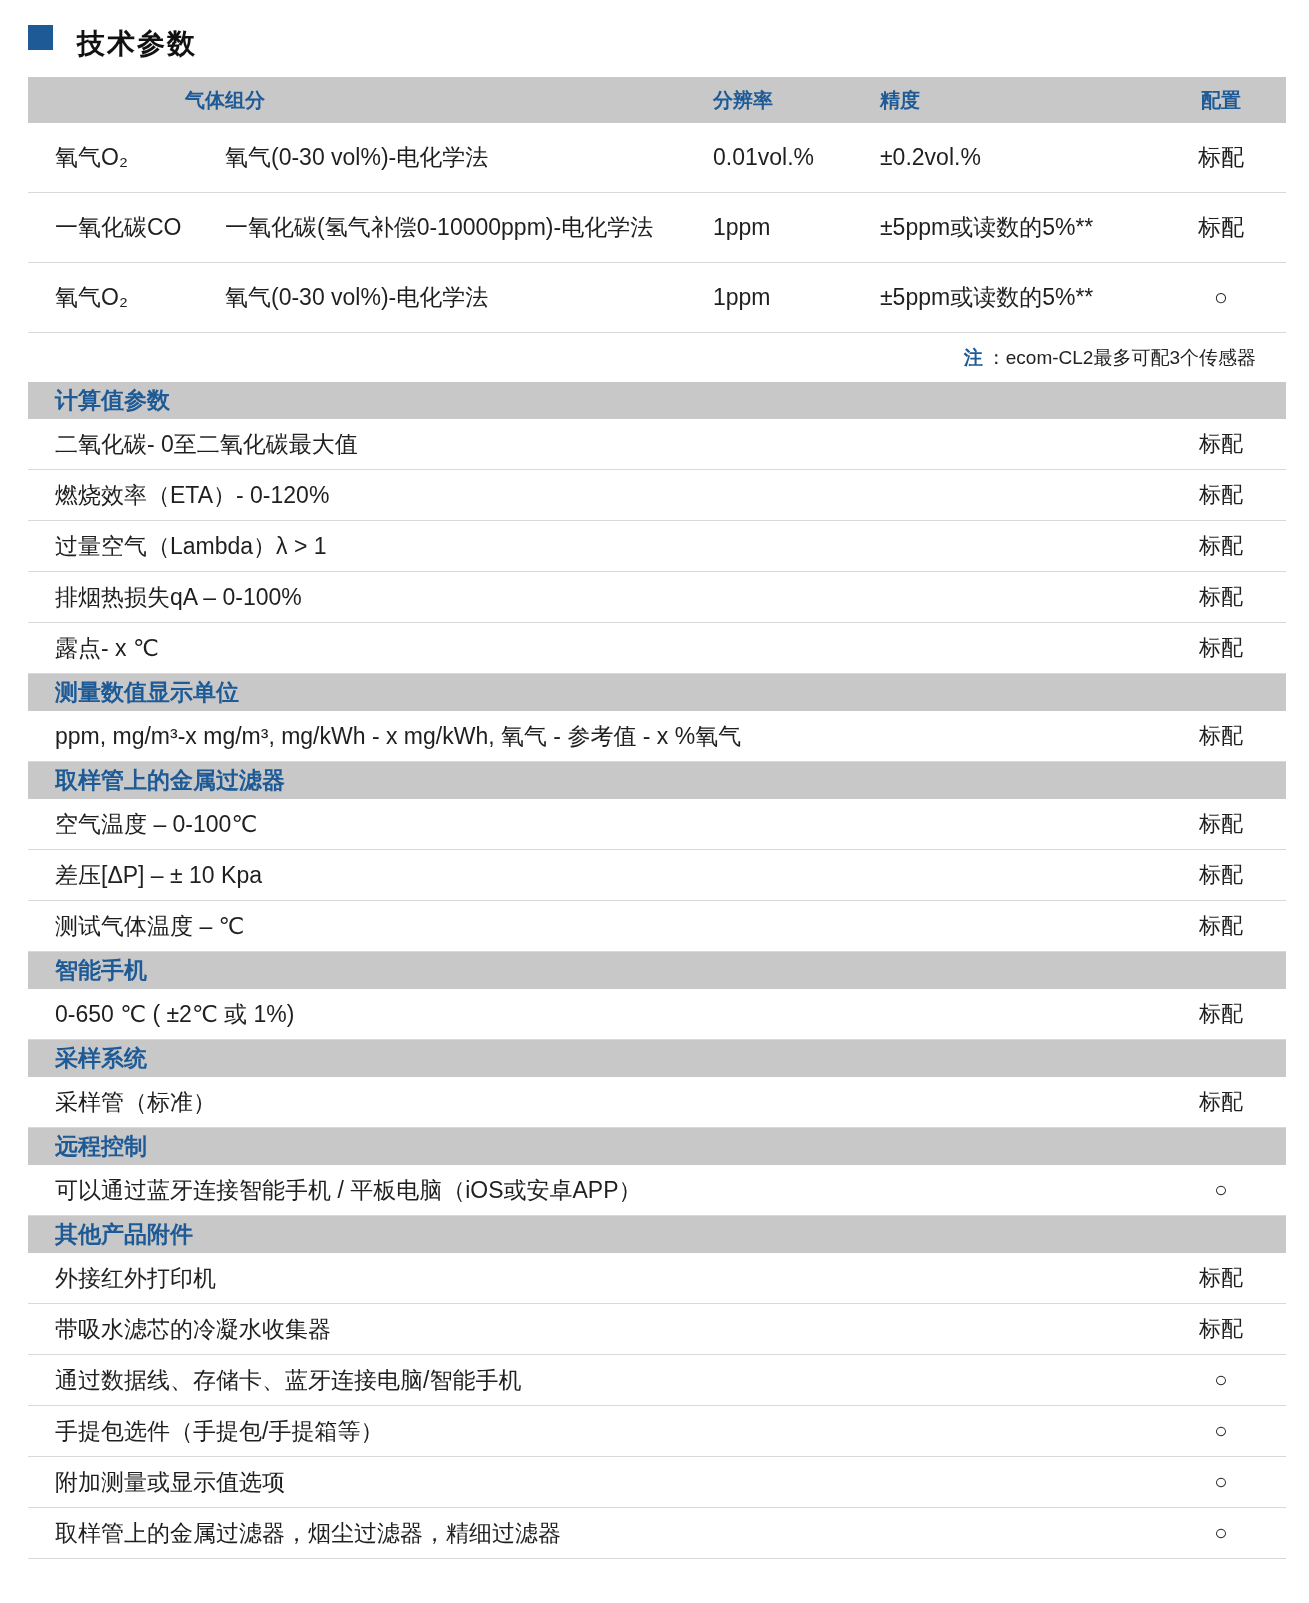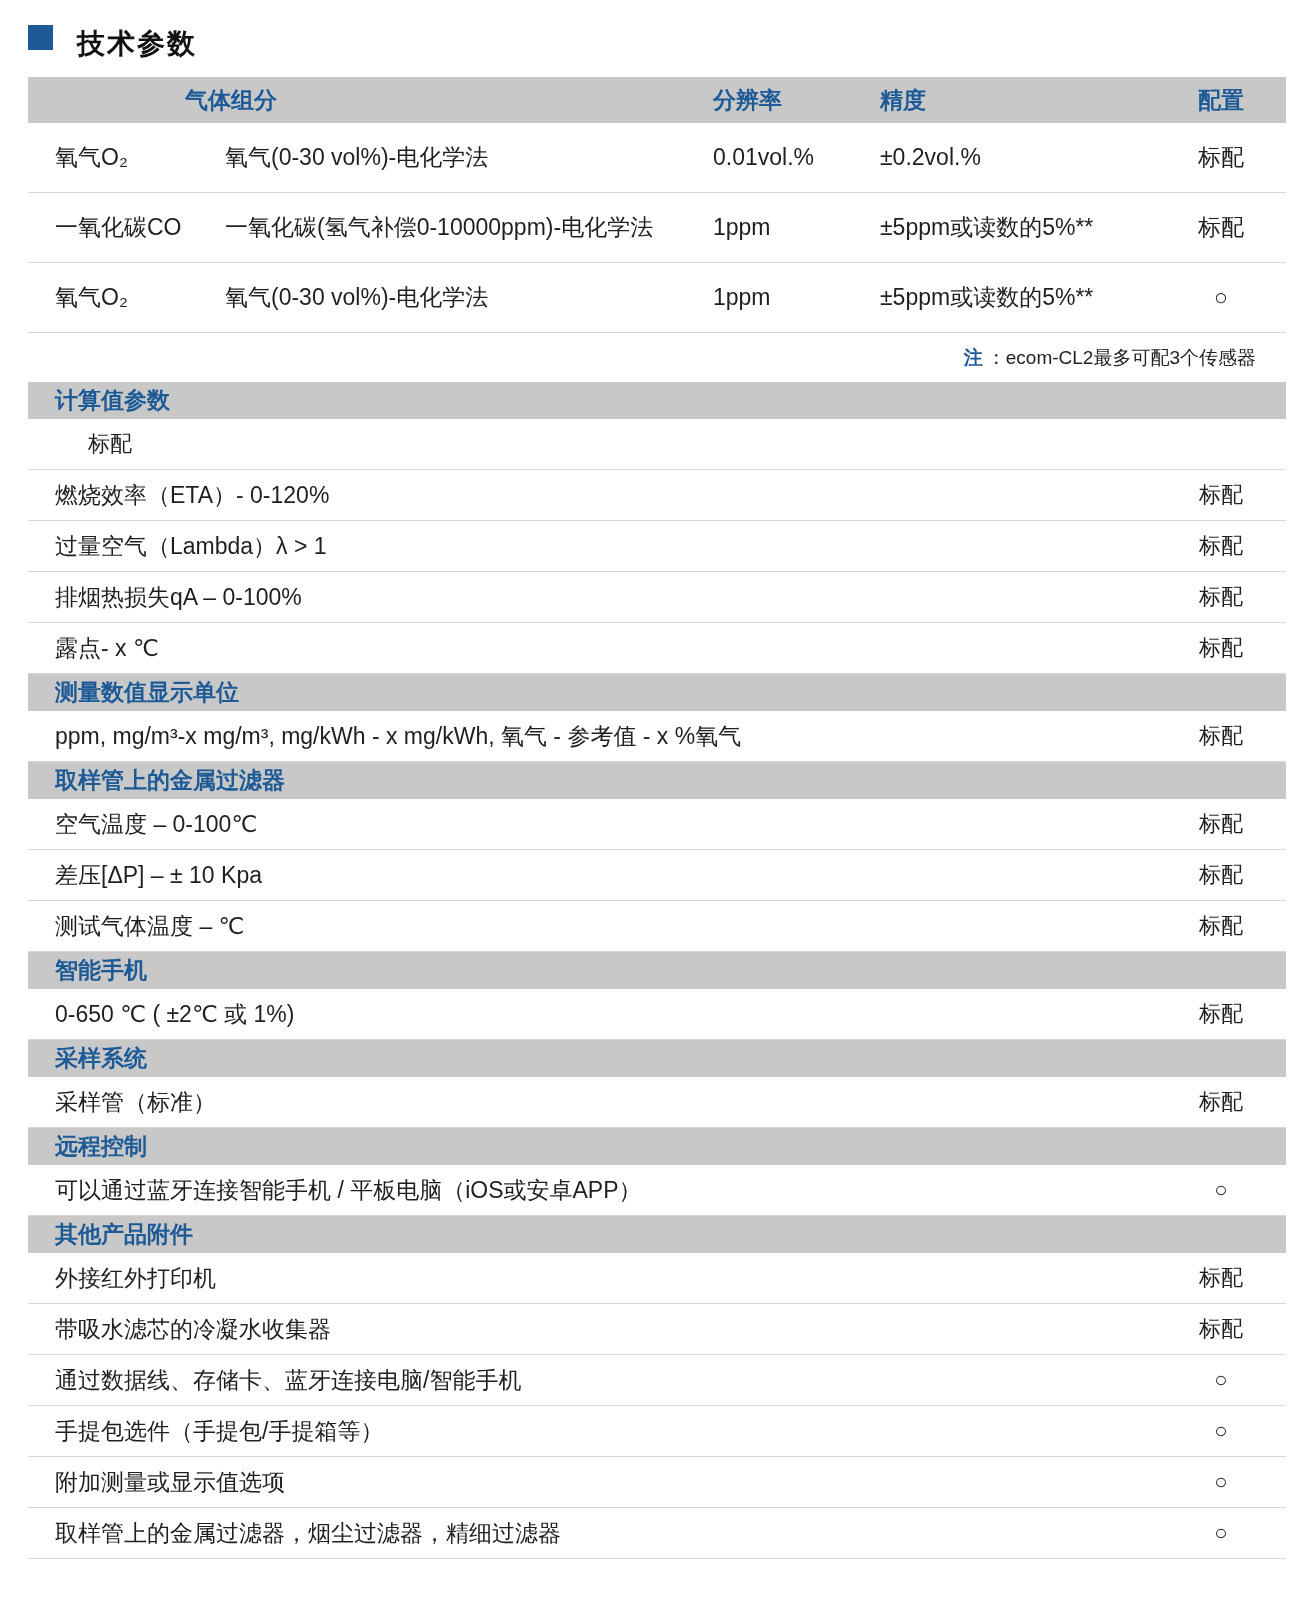--- a/index.html
+++ b/index.html
@@ -17,21 +17,21 @@
   .title-text { font-size:28px; font-weight:bold; color:#111; letter-spacing:2px; }
 
   
   .gas-grid {
     display:grid;
     grid-template-columns:170px 488px 167px 1fr 110px;
     align-items:center;
     padding-left:27px; padding-right:10px;
   }
   .gas-band { margin-top:16px; height:46px; background:var(--band); }
-  .hdr { color:var(--accent); font-weight:bold; font-size:23px; }
+  .hdr { color:var(--accent); font-weight:bold; font-size:20px; }
   .hdr-component { grid-column:1 / 3; padding-left:130px; }
   .gas-row { height:70px; border-bottom:1px solid var(--line); font-size:23px; }
   .cfg { text-align:center; }
 
   .note-row { height:49px; display:flex; justify-content:flex-end; align-items:center; padding-right:30px; font-size:19px; color:#222; }
   .note-label { color:var(--accent); font-weight:bold; margin-right:4px; }
 
   
   .band { height:37px; background:var(--band); display:flex; align-items:center; padding-left:27px; }
   .band-title { color:var(--accent); font-weight:bold; font-size:23px; }
@@ -84,20 +84,21 @@
 
   <div class="note-row">
     <span class="note-label">注</span>
     <span>：ecom-CL2最多可配3个传感器</span>
   </div>
 
   <div class="band">
     <span class="band-title">计算值参数</span>
   </div>
   <div class="sec-row">
+    <span class="sec-label">二氧化碳- 0至二氧化碳最大值</span>
     <span class="sec-cfg">标配</span>
   </div>
   <div class="sec-row">
     <span class="sec-label">燃烧效率（ETA）- 0-120%</span>
     <span class="sec-cfg">标配</span>
   </div>
   <div class="sec-row">
     <span class="sec-label">过量空气（Lambda）λ &gt; 1</span>
     <span class="sec-cfg">标配</span>
   </div>

